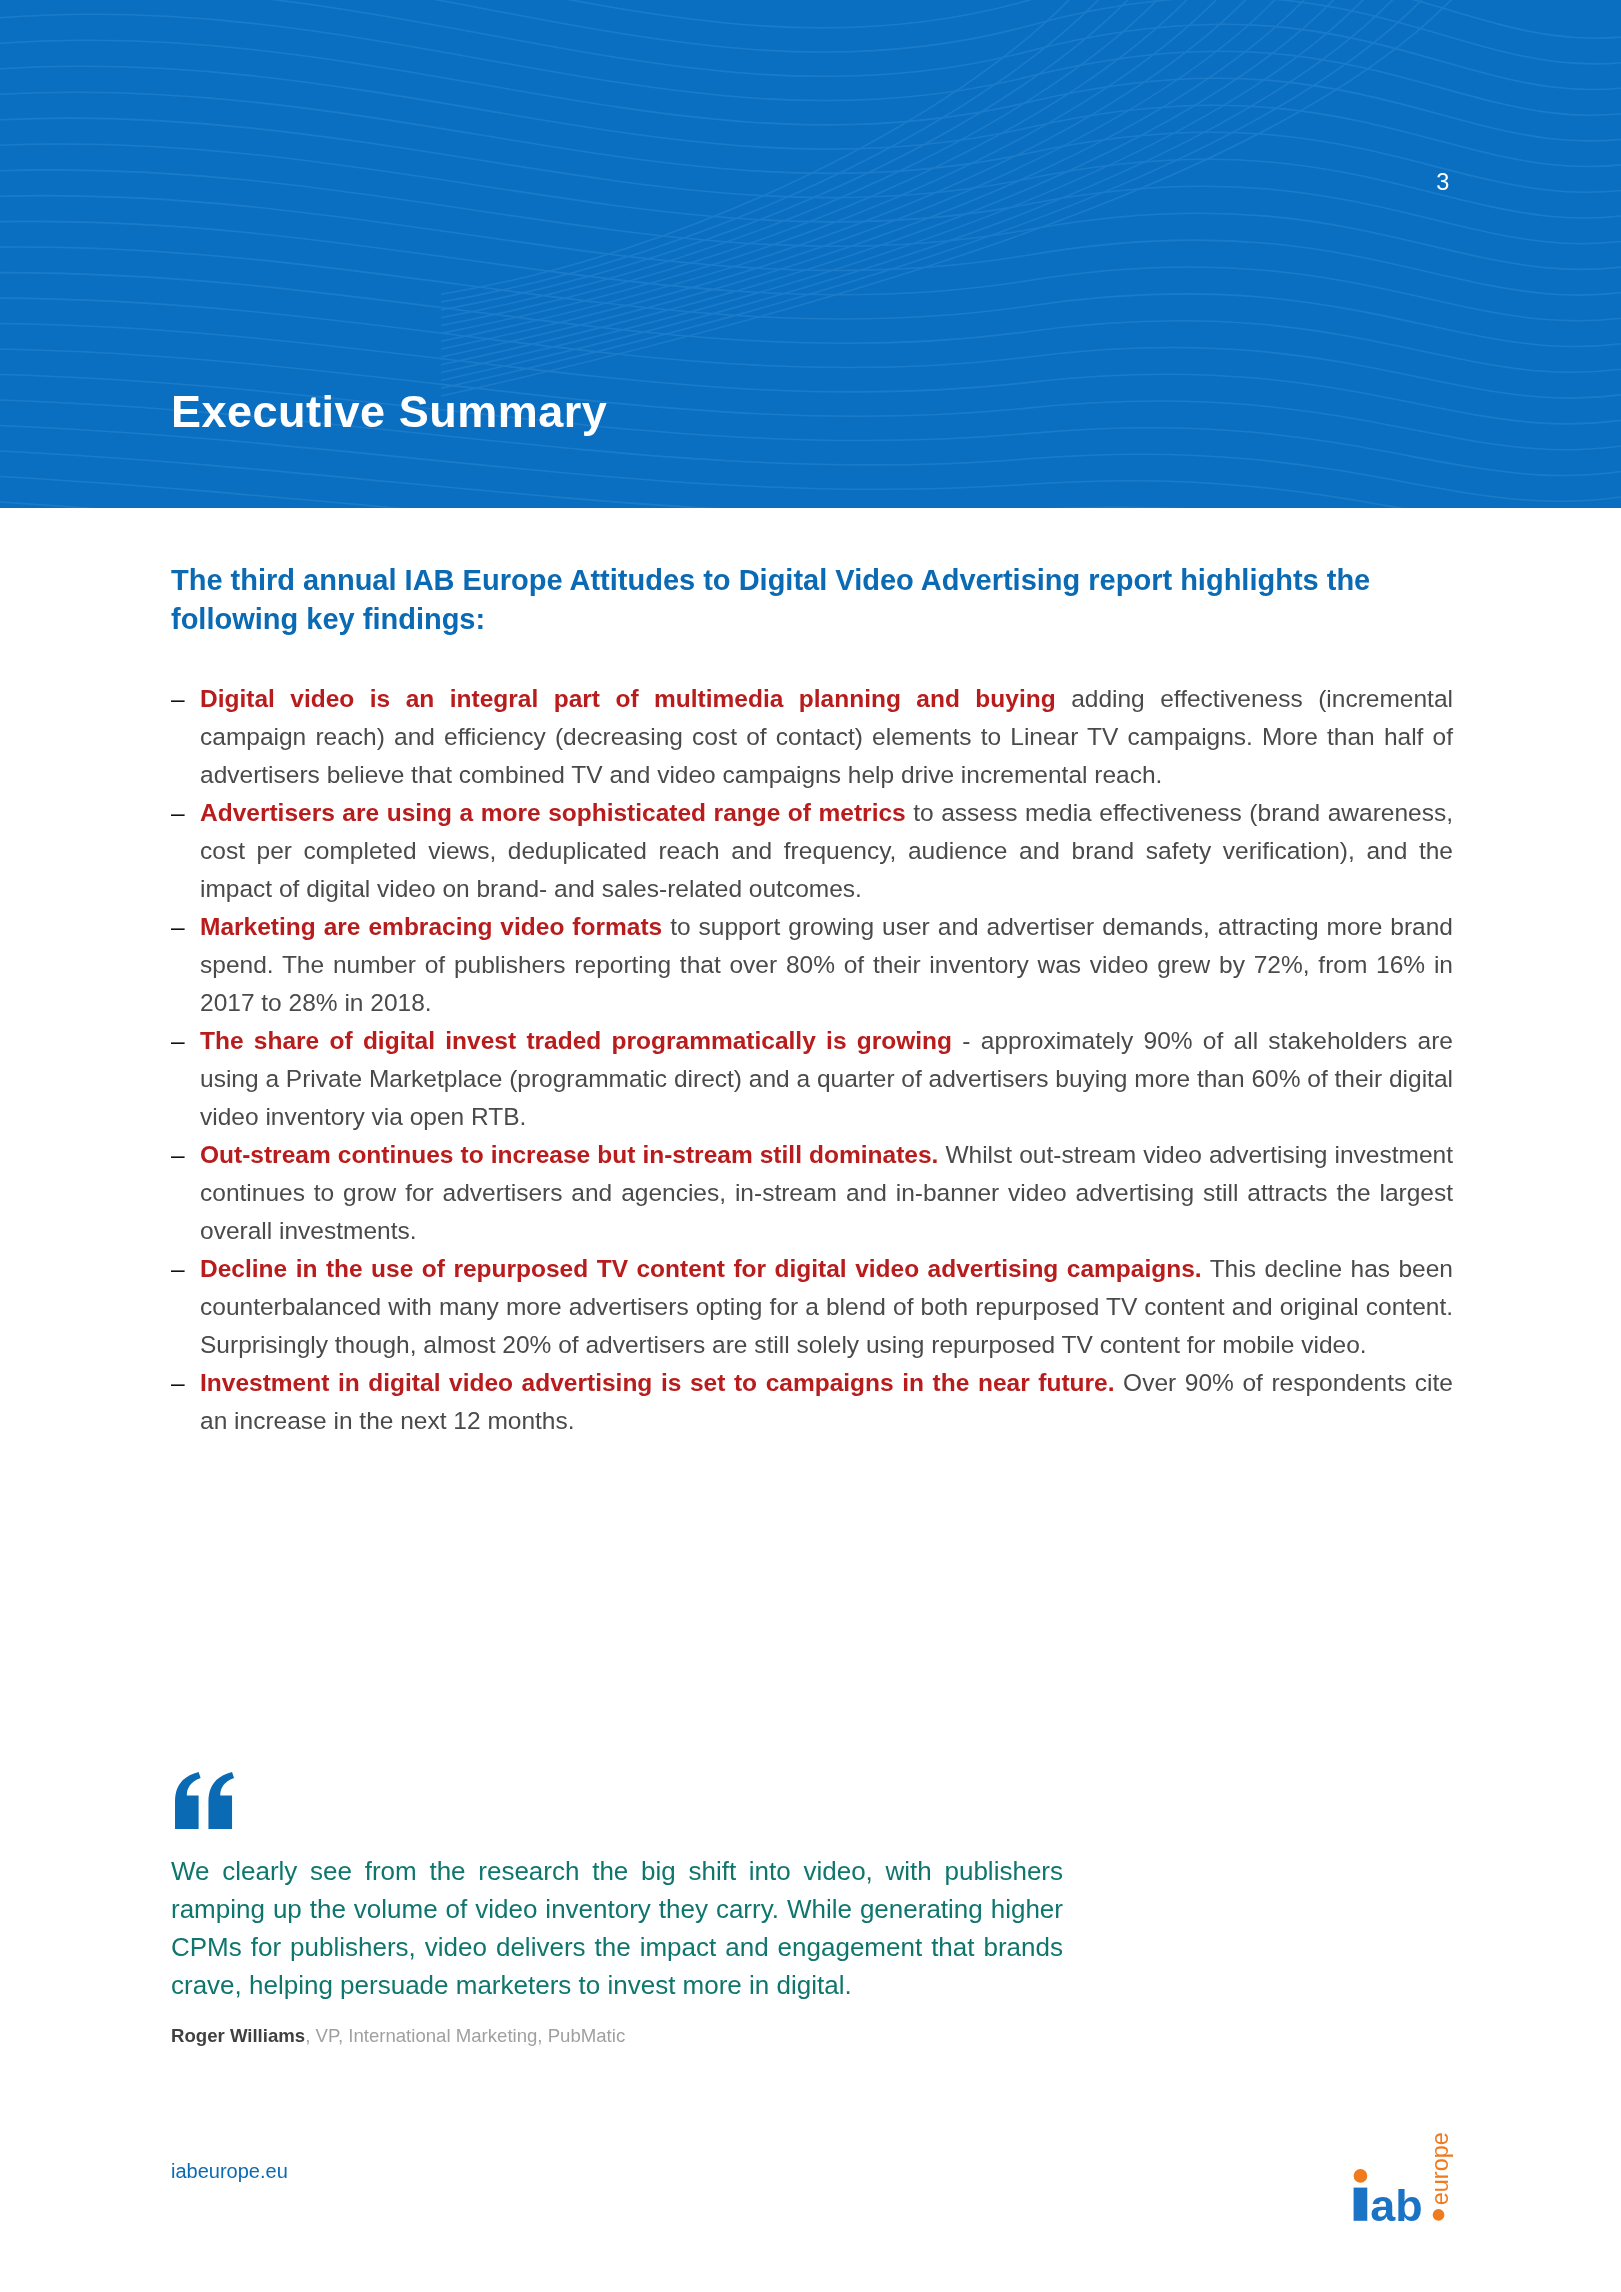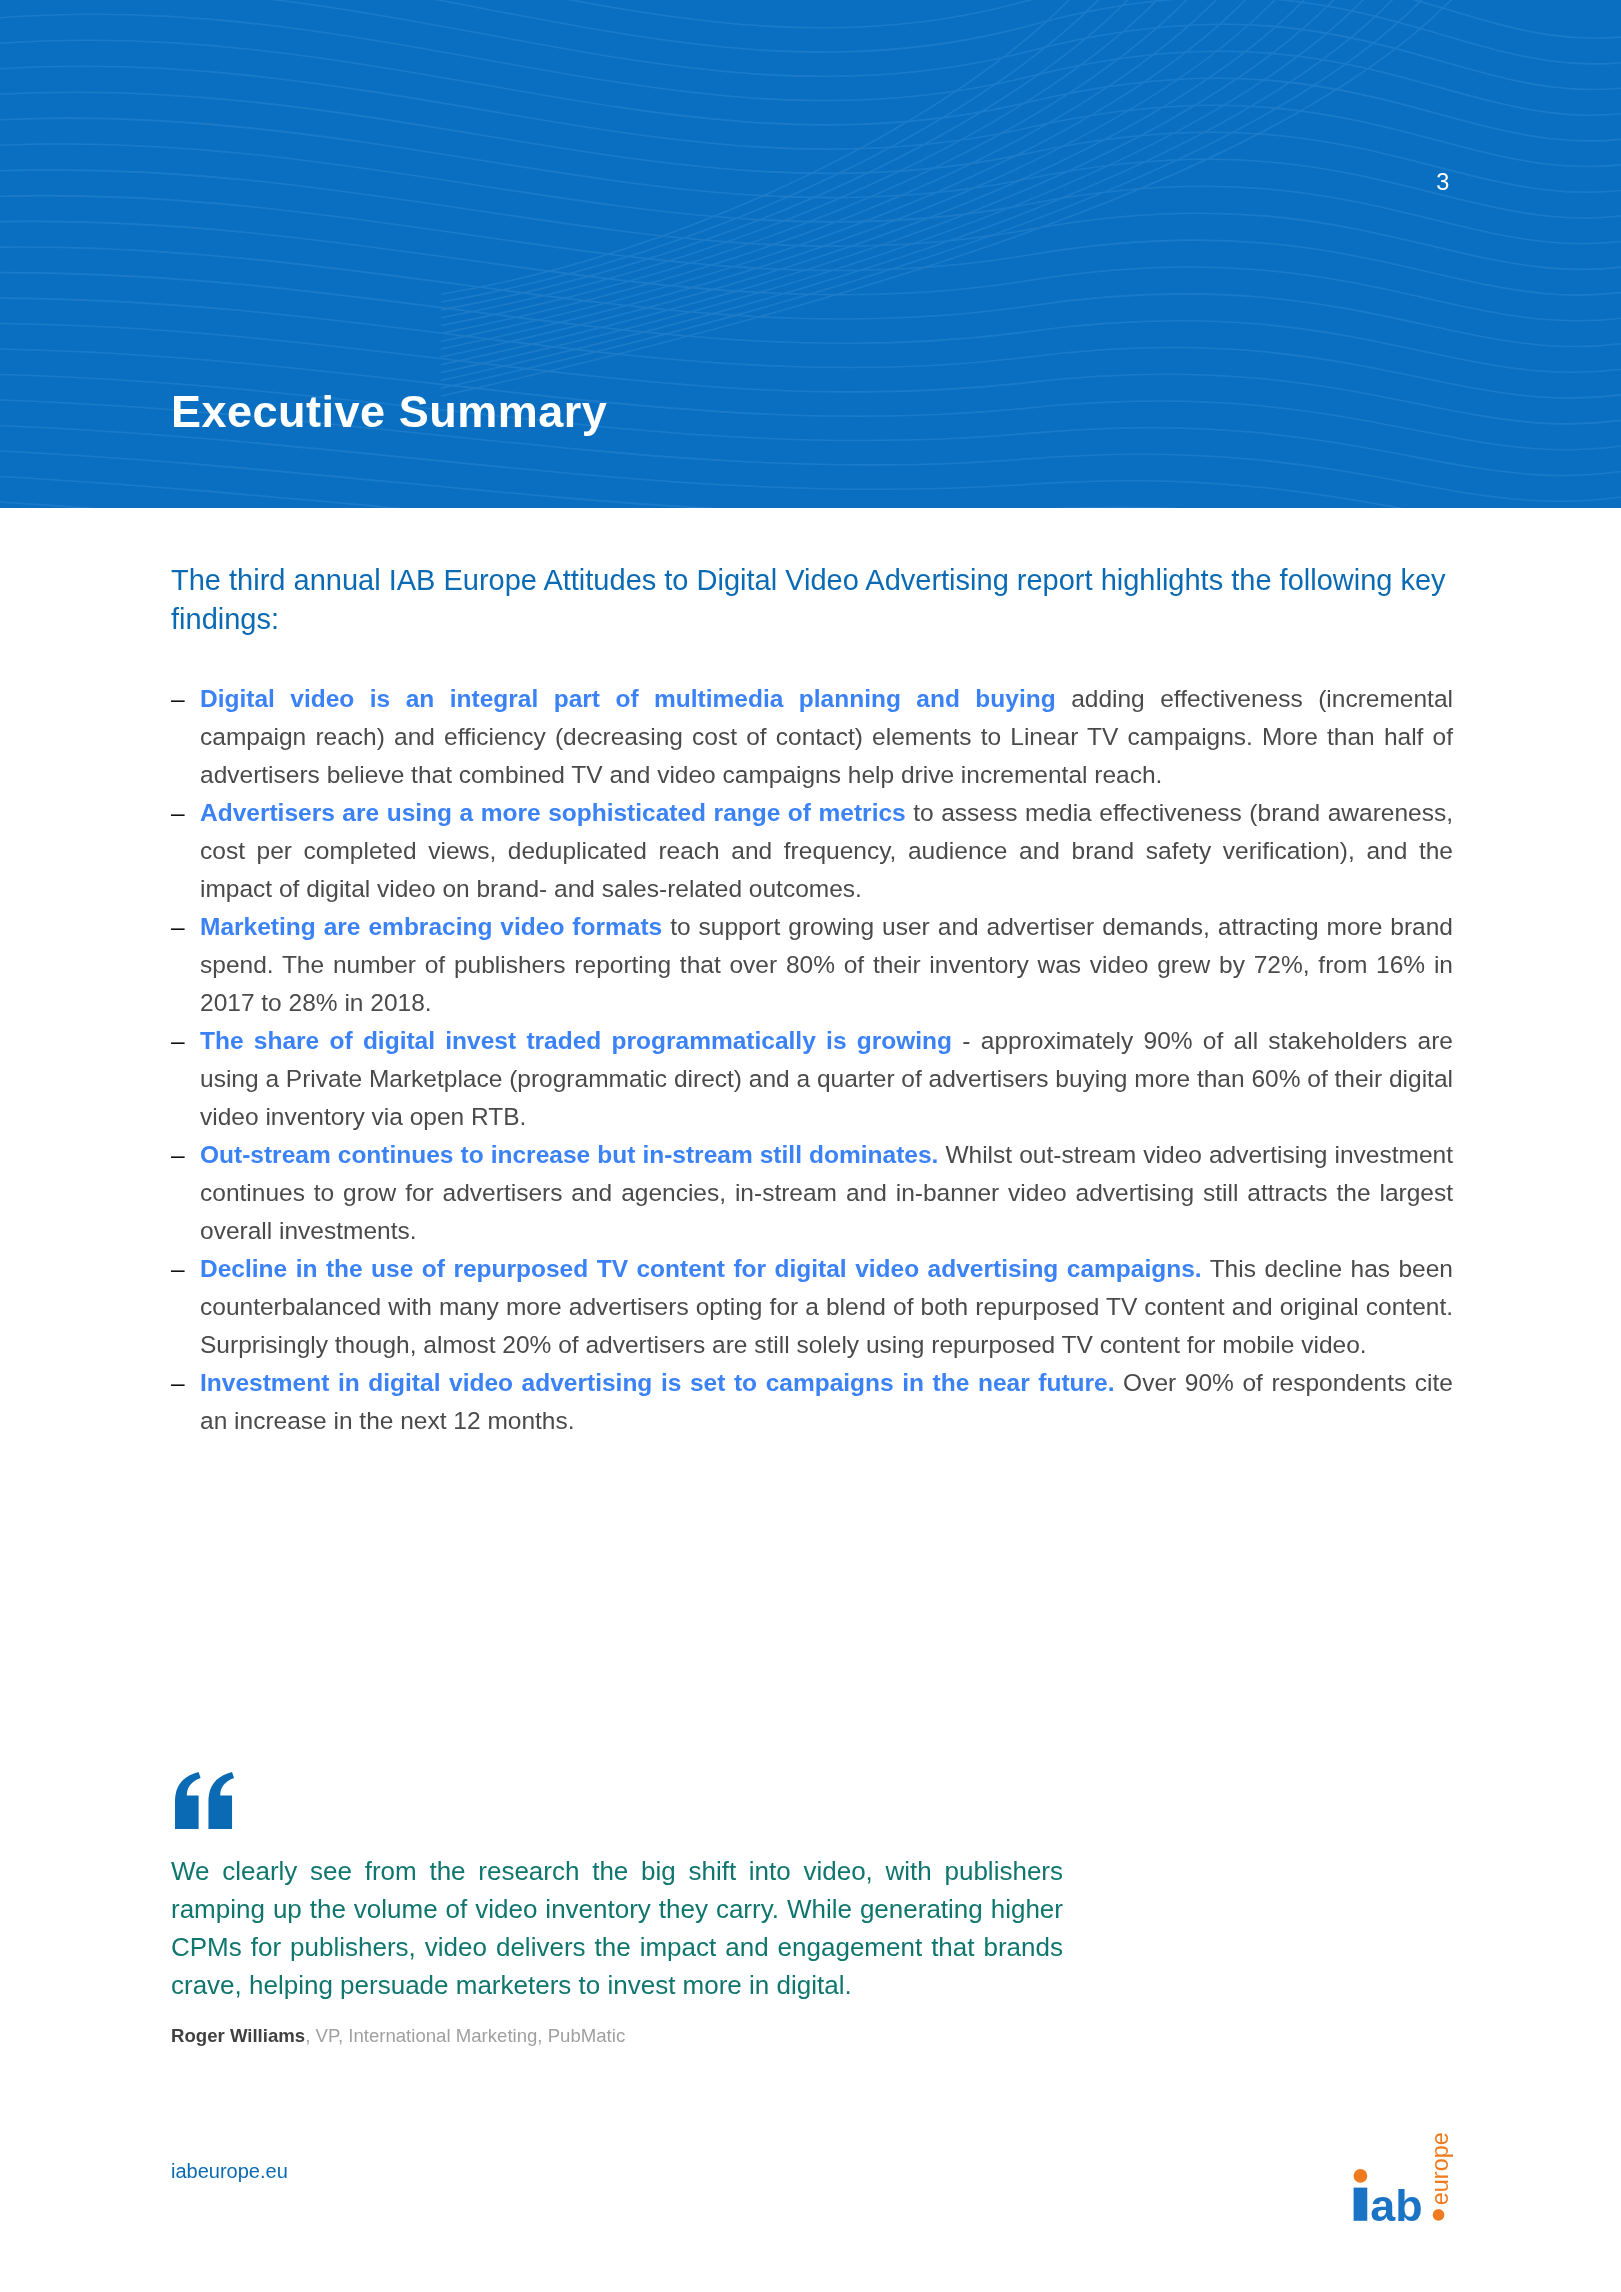--- a/index.html
+++ b/index.html
@@ -17,36 +17,36 @@
     position: absolute; left: 1433px; top: 169px; width: 19.6px;
     color: #ffffff; font-size: 23.5px; text-align: center;
   }
   .banner-title {
     position: absolute; left: 171px; top: 386px;
     color: #ffffff; font-size: 45px; font-weight: bold; letter-spacing: 0.5px;
     margin: 0;
   }
   .intro {
     position: absolute; left: 171px; top: 561px; width: 1282px;
-    color: #0a6ab3; font-size: 29px; line-height: 39px; margin: 0;
+    color: #0a6ab3; font-size: 29px; line-height: 39px; margin: 0; font-weight: bold;
   }
   .findings {
     position: absolute; left: 171px; top: 680px; width: 1282px;
     margin: 0; padding: 0; list-style: none;
   }
   .finding {
     position: relative; padding-left: 29px;
     font-size: 24.5px; line-height: 38px; color: #3a3a3a;
     text-align: justify;
   }
   .finding .dash {
     position: absolute; left: 0; top: 0; color: #111111;
   }
   .finding .lead { color: #111111; font-weight: normal; }
-  .finding .lead.strong { font-weight: bold; color: #3b82f6; }
+  .finding .lead.strong { font-weight: bold; color: #b91c1c; }
   .finding .rest { color: #4a4a4a; }
   .quote-mark {
     position: absolute; left: 171px; top: 1772px;
     width: 69px; height: 59px;
   }
   .quote-text {
     position: absolute; left: 171px; top: 1852px; width: 892px;
     color: #0f766e; font-size: 26px; line-height: 38px; margin: 0;
     text-align: justify; text-align-last: left;
   }

